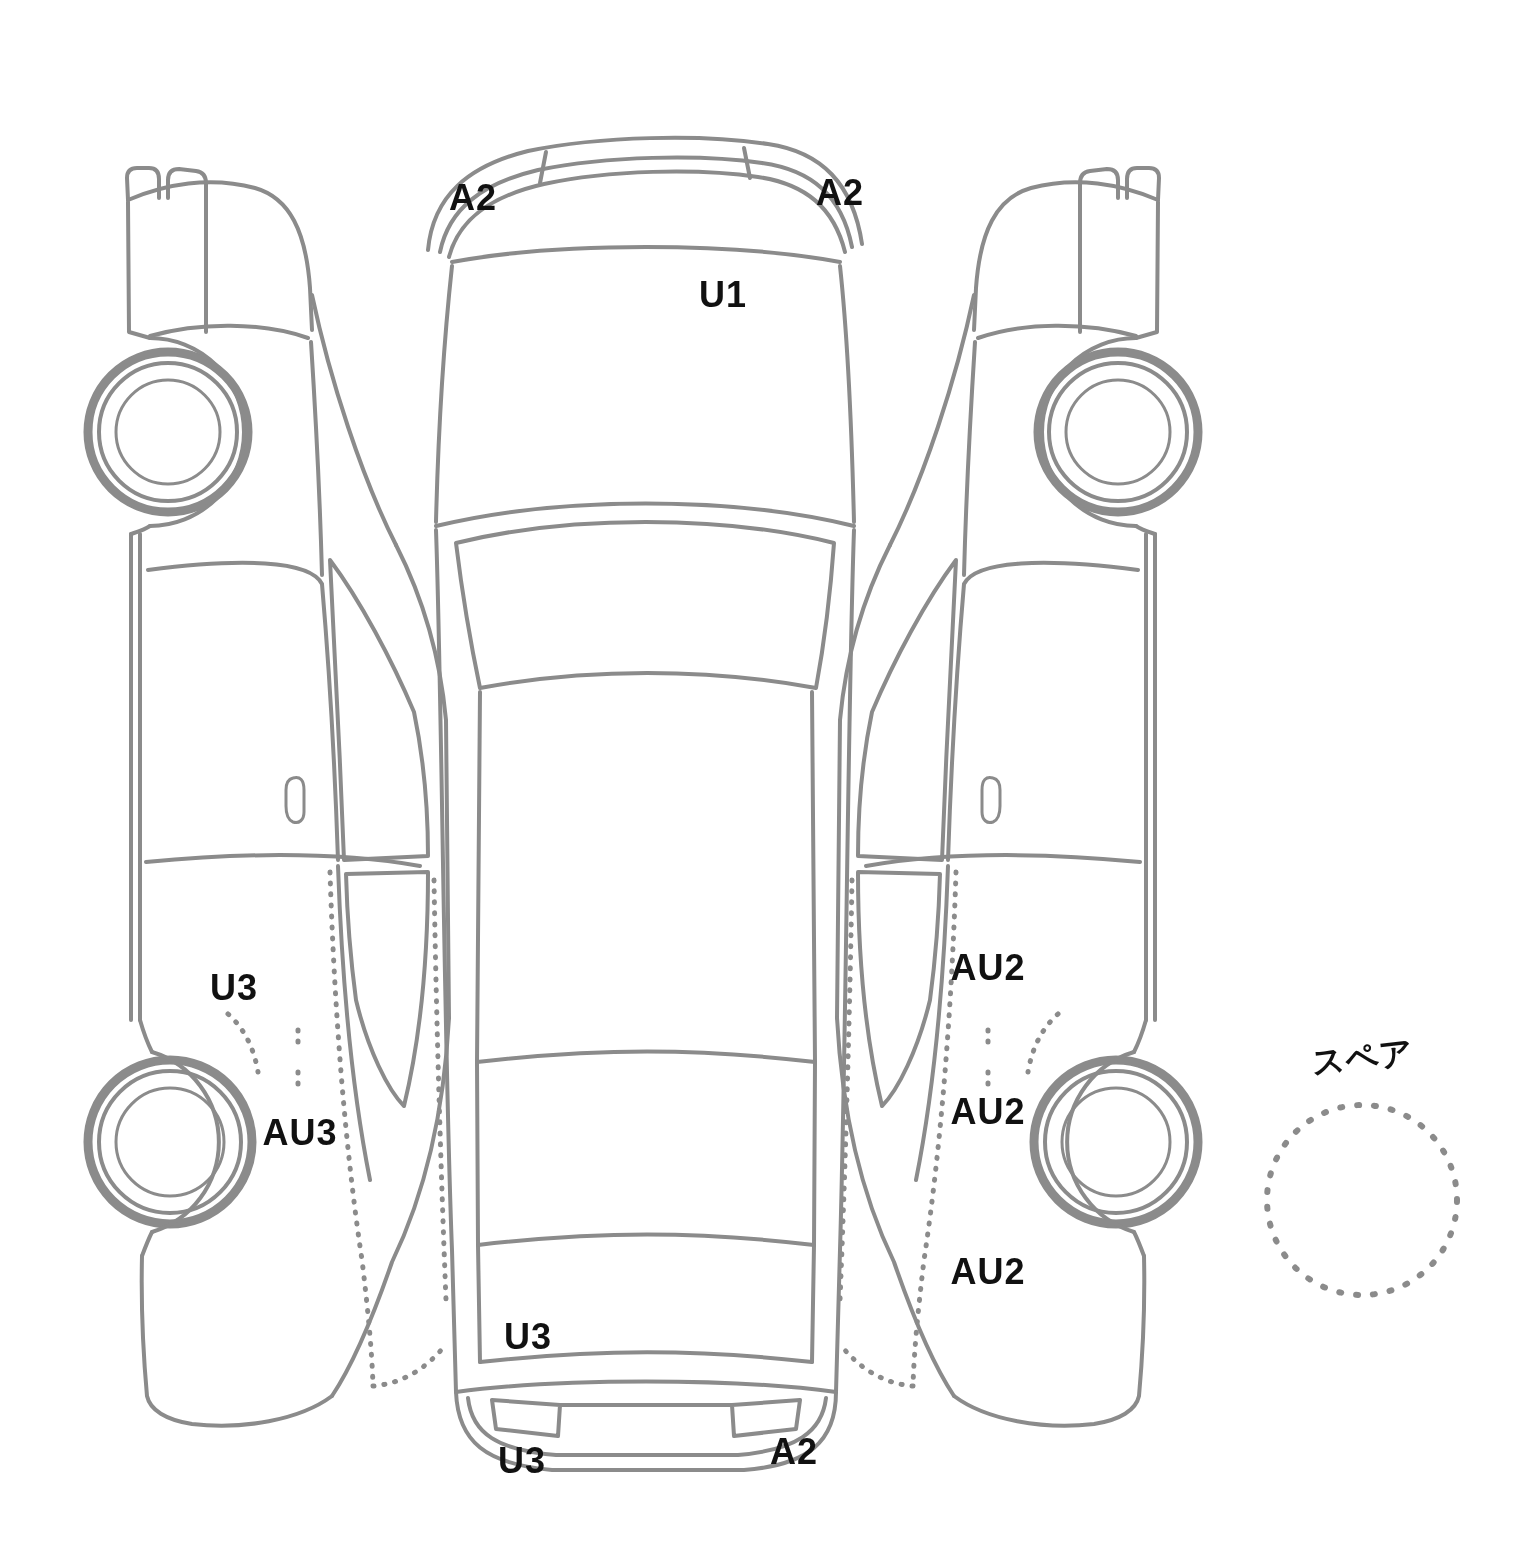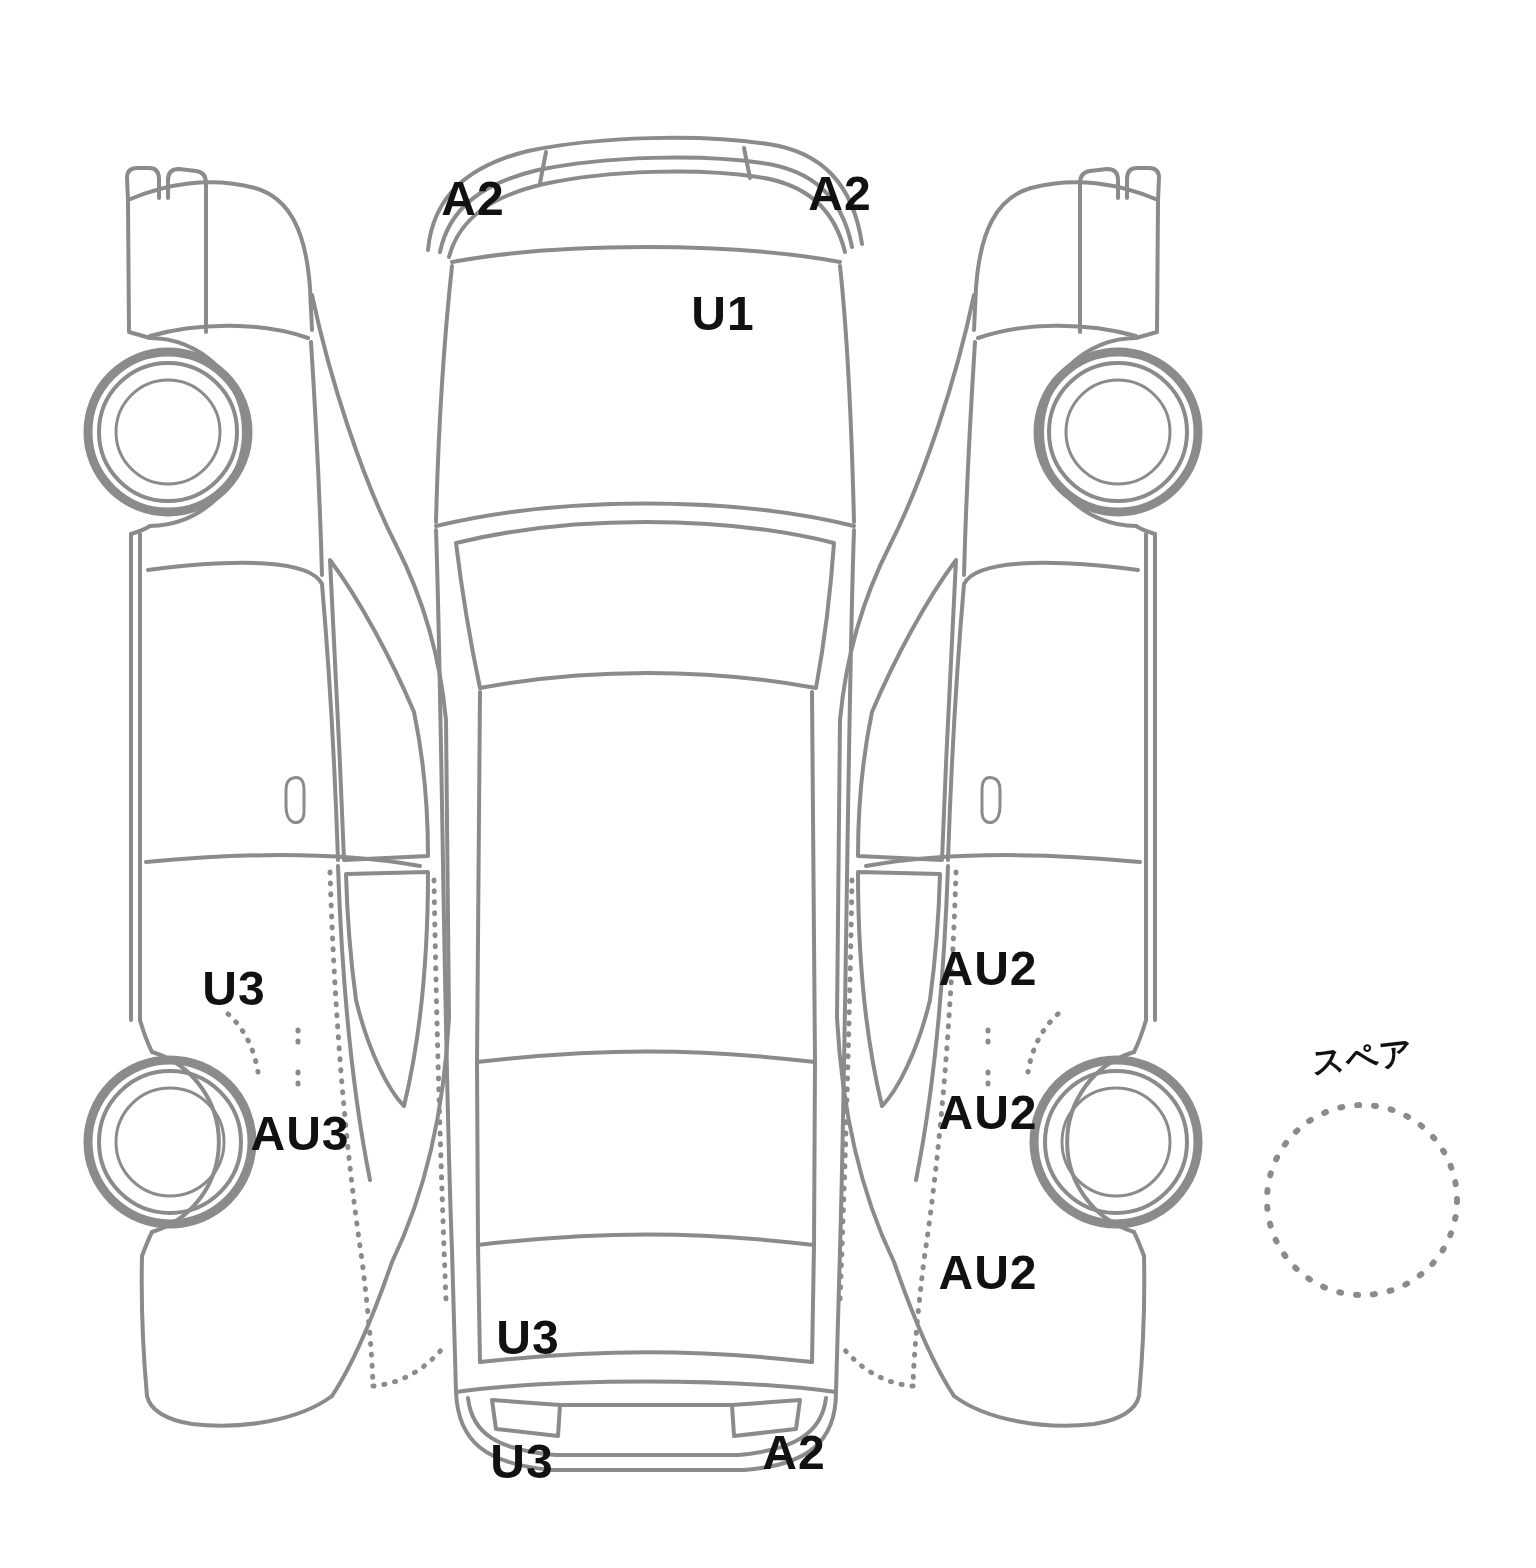--- a/index.html
+++ b/index.html
@@ -11,21 +11,21 @@
   .stage {
     position: relative;
     width: 1536px; height: 1568px;
     background: #ffffff;
     overflow: hidden;
   }
   .stage svg { position: absolute; left: 0; top: 0; }
   .code-label {
     position: absolute;
     transform: translate(-50%, -50%);
-    font-size: 48px;
+    font-size: 36px;
     font-weight: 600;
     color: #111111;
     letter-spacing: 1px;
     white-space: nowrap;
   }
   .spare-label {
     position: absolute;
     transform: translate(-50%, -50%) rotate(-6deg);
     font-size: 33px;
     font-weight: 600;
@@ -133,21 +133,21 @@
 
       <g>
         <circle cx="1362" cy="1200" r="95" stroke-dasharray="2 15" stroke-width="6"></circle>
       </g>
 
     </g>
   </svg>
 
   <div class="code-label" style="left:473px;  top:198px">A2</div>
   <div class="code-label" style="left:840px;  top:193px">A2</div>
-  <div class="code-label" style="left:723px;  top:313px">U1</div>
+  <div class="code-label" style="left:723px;  top:295px">U1</div>
   <div class="code-label" style="left:234px;  top:988px">U3</div>
   <div class="code-label" style="left:300px;  top:1133px">AU3</div>
   <div class="code-label" style="left:988px;  top:968px">AU2</div>
   <div class="code-label" style="left:988px;  top:1112px">AU2</div>
   <div class="code-label" style="left:988px;  top:1272px">AU2</div>
   <div class="code-label" style="left:528px;  top:1337px">U3</div>
   <div class="code-label" style="left:522px;  top:1461px">U3</div>
   <div class="code-label" style="left:794px;  top:1452px">A2</div>
 
   <div class="spare-label" style="left:1362px; top:1058px">スペア</div>

